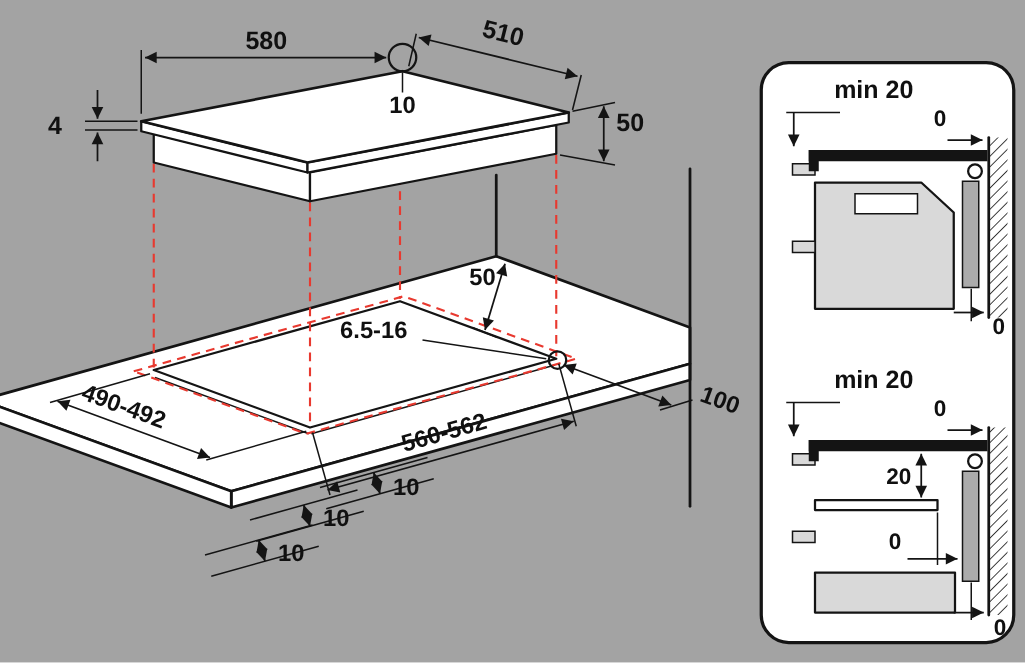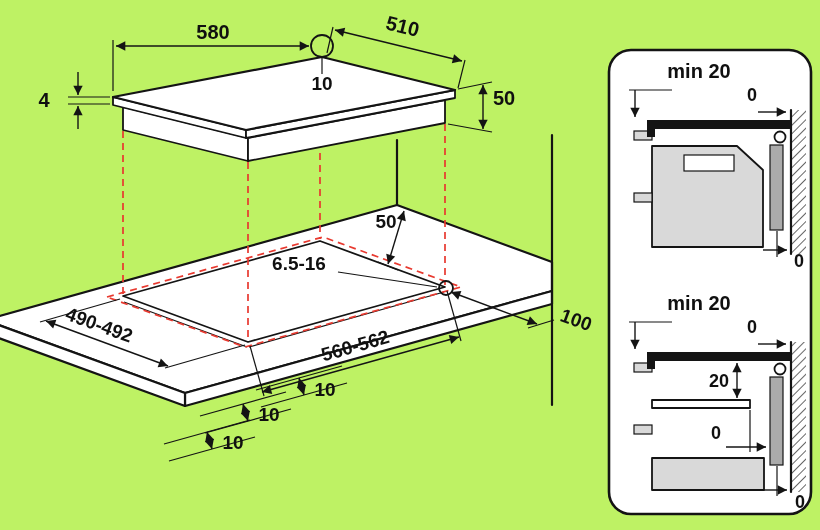--- a/index.html
+++ b/index.html
@@ -1,16 +1,16 @@
 <!DOCTYPE html>
 <html><head>
 <meta charset="utf-8">
 <style>
   html,body{margin:0;padding:0;background:#ffffff;}
-  .stage{width:820px;height:530px;background:#bef264;position:relative;overflow:hidden;
+  .stage{width:820px;height:530px;background:#a3a3a3;position:relative;overflow:hidden;
          font-family:"Liberation Sans",sans-serif;}
   svg{display:block;}
   
   .ln      {stroke:#141414;fill:none;stroke-width:2.2;stroke-linejoin:round;stroke-linecap:round;}
   .ln-med  {stroke:#141414;fill:none;stroke-width:1.8;stroke-linejoin:round;}
   .ln-thin {stroke:#141414;fill:none;stroke-width:1.2;}
   .fw      {fill:#ffffff;}
   .fgray   {fill:#d9d9d9;}
   .fdark   {fill:#ababab;}
   .fblack  {fill:#141414;}

